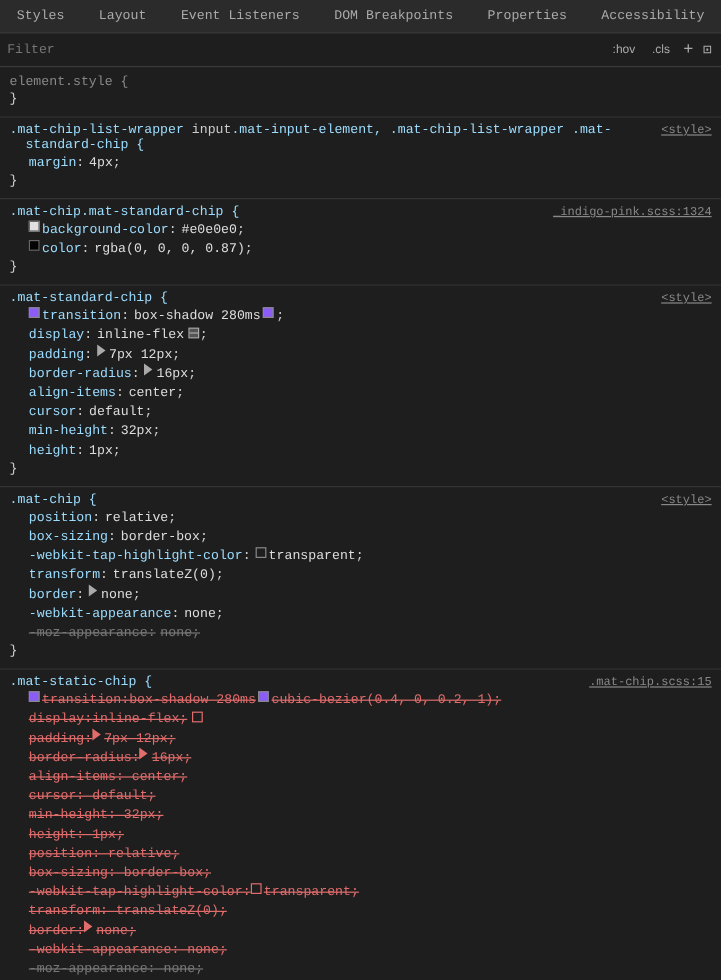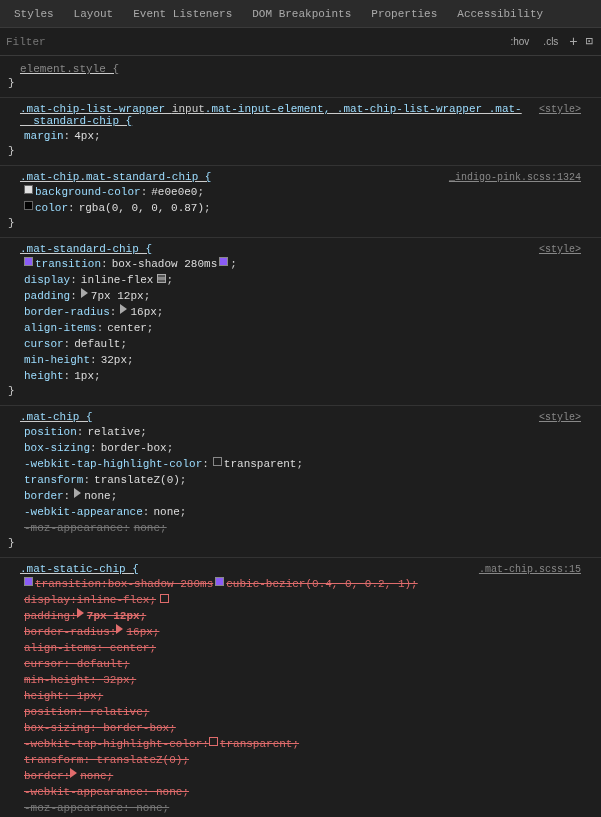--- a/index.html
+++ b/index.html
@@ -14,20 +14,21 @@
     }
 
     
     .tab-bar {
       display: flex;
       align-items: center;
       background: #2b2b2b;
       border-bottom: 1px solid #3a3a3a;
       height: 28px;
       padding: 0 4px;
+      justify-content: space-between;
     }
     .tab {
       padding: 0 10px;
       height: 28px;
       line-height: 28px;
       font-size: 11px;
       color: #aaa;
       cursor: pointer;
       border-bottom: 2px solid transparent;
       white-space: nowrap;
@@ -95,22 +96,21 @@
     .rule-block {
       margin: 0;
       padding: 2px 0;
       position: relative;
     }
 
     .rule-header {
       display: flex;
       justify-content: space-between;
       align-items: baseline;
-      padding: 1px 20px;
-      text-decoration: underline;
+      padding: 1px 8px;
     }
     .rule-selector {
       color: #9cdcfe;
       font-size: 11px;
     }
     .rule-source {
       color: #888;
       font-size: 10px;
       text-decoration: underline;
       cursor: pointer;
@@ -400,21 +400,21 @@
     <div class="prop-line" style="text-decoration:line-through; color:#e06c6c;">
       <span style="color:#e06c6c;">display</span>
         <span style="color:#e06c6c;">:</span>
       <span style="color:#e06c6c;"> inline-flex;</span>
       <span style="display:inline-block; width:9px; height:9px; border:1px solid #e06c6c; background:transparent; margin-left:4px; vertical-align:middle;"></span>
     </div>
     <div class="prop-line" style="text-decoration:line-through; color:#e06c6c;">
       <span style="color:#e06c6c;">padding</span>
         <span style="color:#e06c6c;">:</span>
       <span class="triangle-swatch" style="border-left-color:#e06c6c;"></span>
-      <span style="color:#e06c6c;font-weight:bold;"> 7px 12px;</span>
+      <span style="color:#e06c6c;"> 7px 12px;</span>
     </div>
     <div class="prop-line" style="text-decoration:line-through; color:#e06c6c;">
       <span style="color:#e06c6c;">border-radius</span>
         <span style="color:#e06c6c;">:</span>
       <span class="triangle-swatch" style="border-left-color:#e06c6c;"></span>
       <span style="color:#e06c6c;"> 16px;</span>
     </div>
     <div class="prop-line" style="text-decoration:line-through; color:#e06c6c;">
       <span style="color:#e06c6c;">align-items: center;</span>
     </div>

